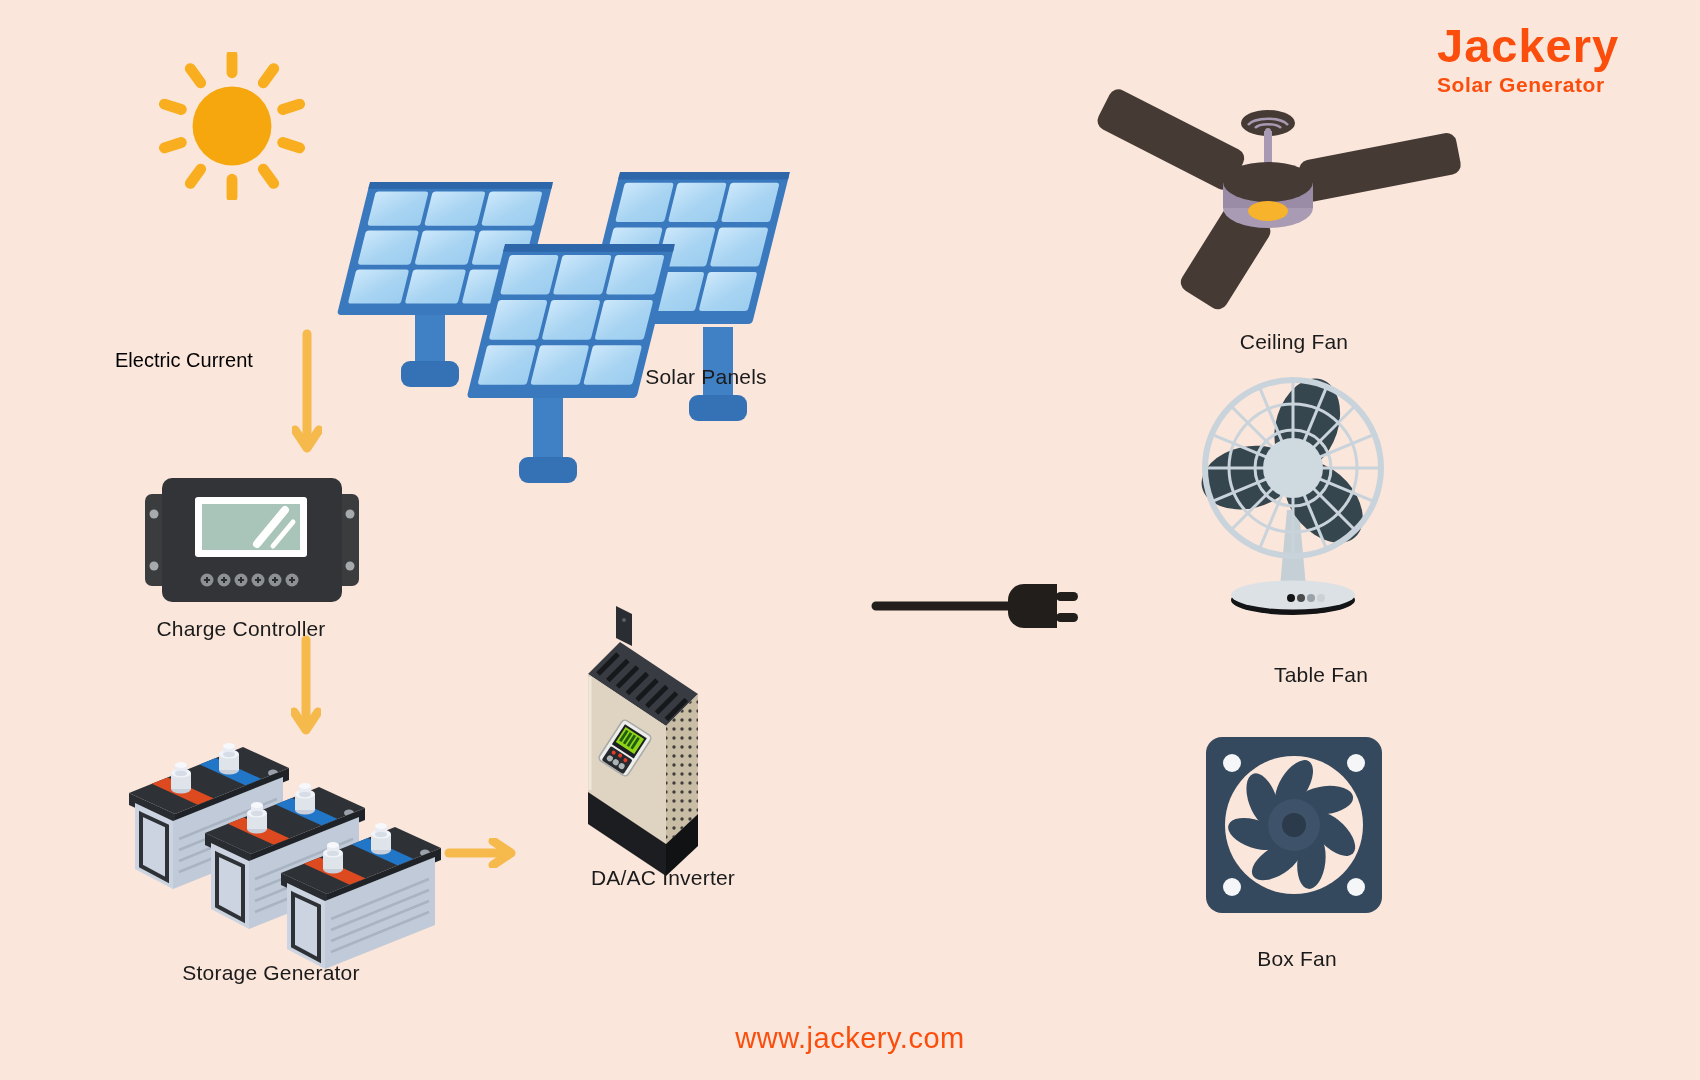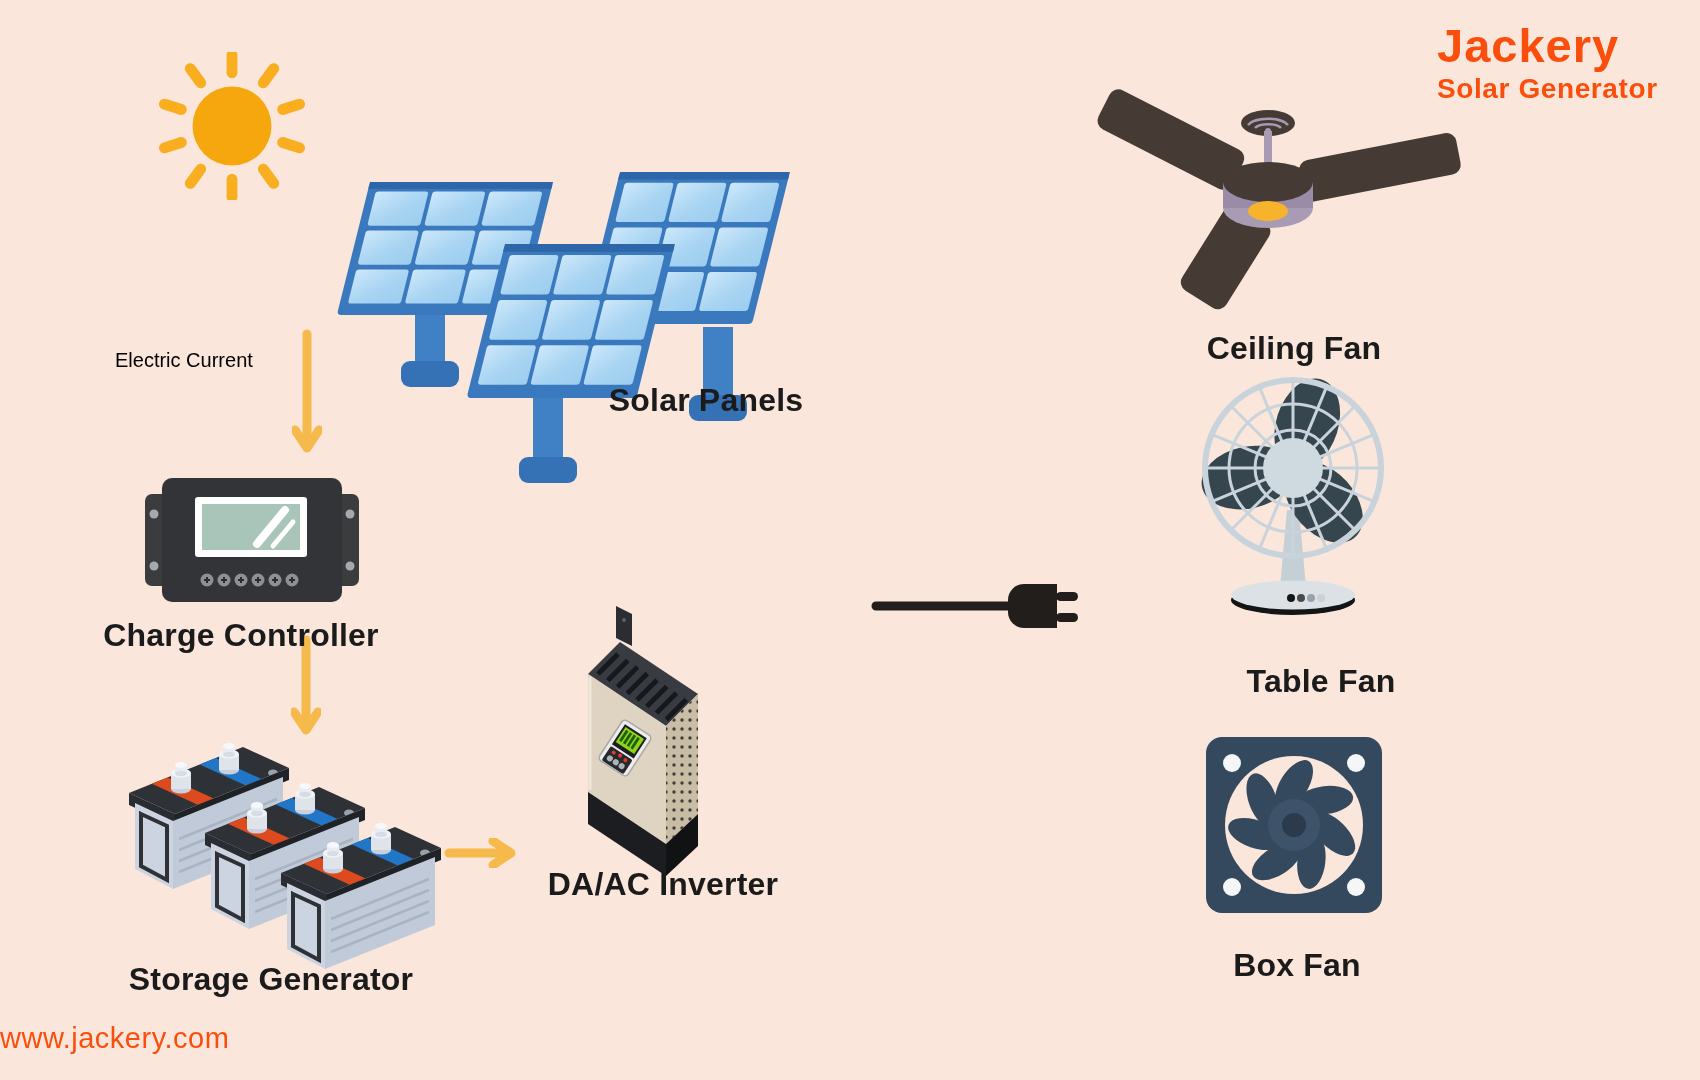--- a/index.html
+++ b/index.html
@@ -1,25 +1,25 @@
 <!DOCTYPE html>
 <html><head>
 <meta charset="utf-8">
 <style>
   html,body{margin:0;padding:0;}
   #canvas{position:relative;width:1700px;height:1080px;background:#FAE6DB;overflow:hidden;
           font-family:"Liberation Sans",sans-serif;}
   .abs{position:absolute;}
-  .label{position:absolute;font-weight:bold;font-size:32px;color:#1b1b1b;
+  .label{position:absolute;font-weight:normal;font-size:21px;color:#1b1b1b;
          white-space:nowrap;transform:translateX(-50%);letter-spacing:.2px;}
   .label-small{position:absolute;font-weight:normal;font-size:20px;color:#000000;white-space:nowrap;}
   .logo{position:absolute;left:1437px;top:22px;color:#FB4E0C;}
   .logo .brand{font-size:47px;font-weight:bold;letter-spacing:1px;line-height:1;}
-  .logo .tagline{font-size:28px;font-weight:bold;letter-spacing:.6px;margin-top:4px;}
-  .footer{position:absolute;left:0;right:0;top:1022px;
+  .logo .tagline{font-size:21px;font-weight:bold;letter-spacing:.6px;margin-top:4px;}
+  .footer{position:absolute;left:0;right:0;top:1022px;text-align:center;
           font-size:29px;color:#FB4E0C;letter-spacing:.5px;}
   svg{display:block;}
 </style>
 </head>
 <body>
 
 <div id="canvas">
 
   <div class="logo">
     <div class="brand">Jackery</div>
@@ -294,21 +294,21 @@
       <ellipse transform="rotate(154.2) translate(0,-40) rotate(32)" rx="14" ry="28"></ellipse>
       <ellipse transform="rotate(205.6) translate(0,-40) rotate(32)" rx="14" ry="28"></ellipse>
       <ellipse transform="rotate(257) translate(0,-40) rotate(32)" rx="14" ry="28"></ellipse>
       <ellipse transform="rotate(308.4) translate(0,-40) rotate(32)" rx="14" ry="28"></ellipse>
     </g>
     <circle cx="89" cy="90" r="26" fill="#3E5369"></circle>
     <circle cx="89" cy="90" r="12" fill="#2B3B4B"></circle>
   </svg>
 
   <div class="label-small" style="left:115px;top:349px">Electric Current</div>
-  <div class="label" style="left:706px;top:382px">Solar Panels</div>
+  <div class="label" style="left:706px;top:365px">Solar Panels</div>
   <div class="label" style="left:241px;top:617px">Charge Controller</div>
   <div class="label" style="left:271px;top:961px">Storage Generator</div>
   <div class="label" style="left:663px;top:866px">DA/AC Inverter</div>
   <div class="label" style="left:1294px;top:330px">Ceiling Fan</div>
   <div class="label" style="left:1321px;top:663px">Table Fan</div>
   <div class="label" style="left:1297px;top:947px">Box Fan</div>
 
   <div class="footer">www.jackery.com</div>
 
 </div>

